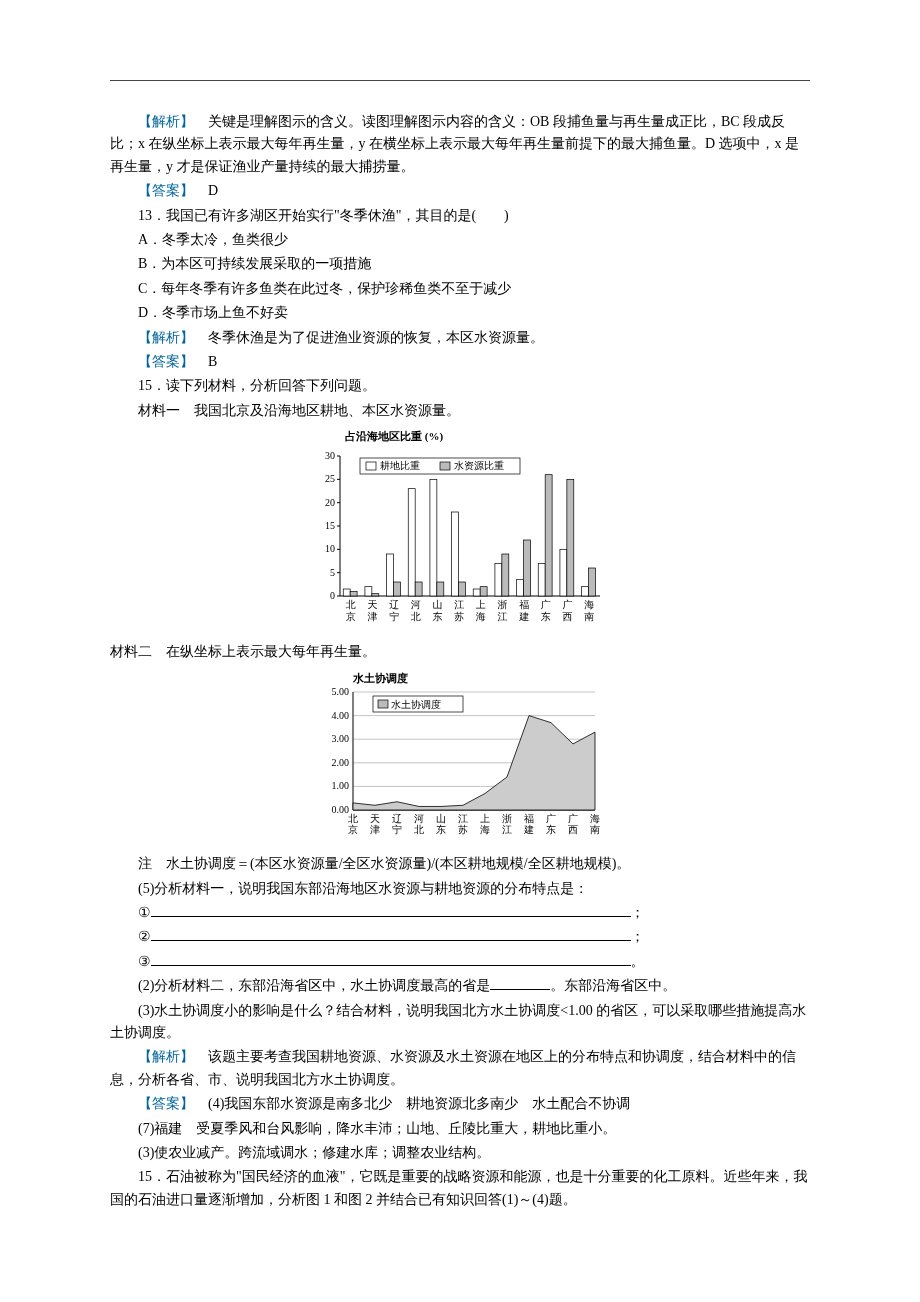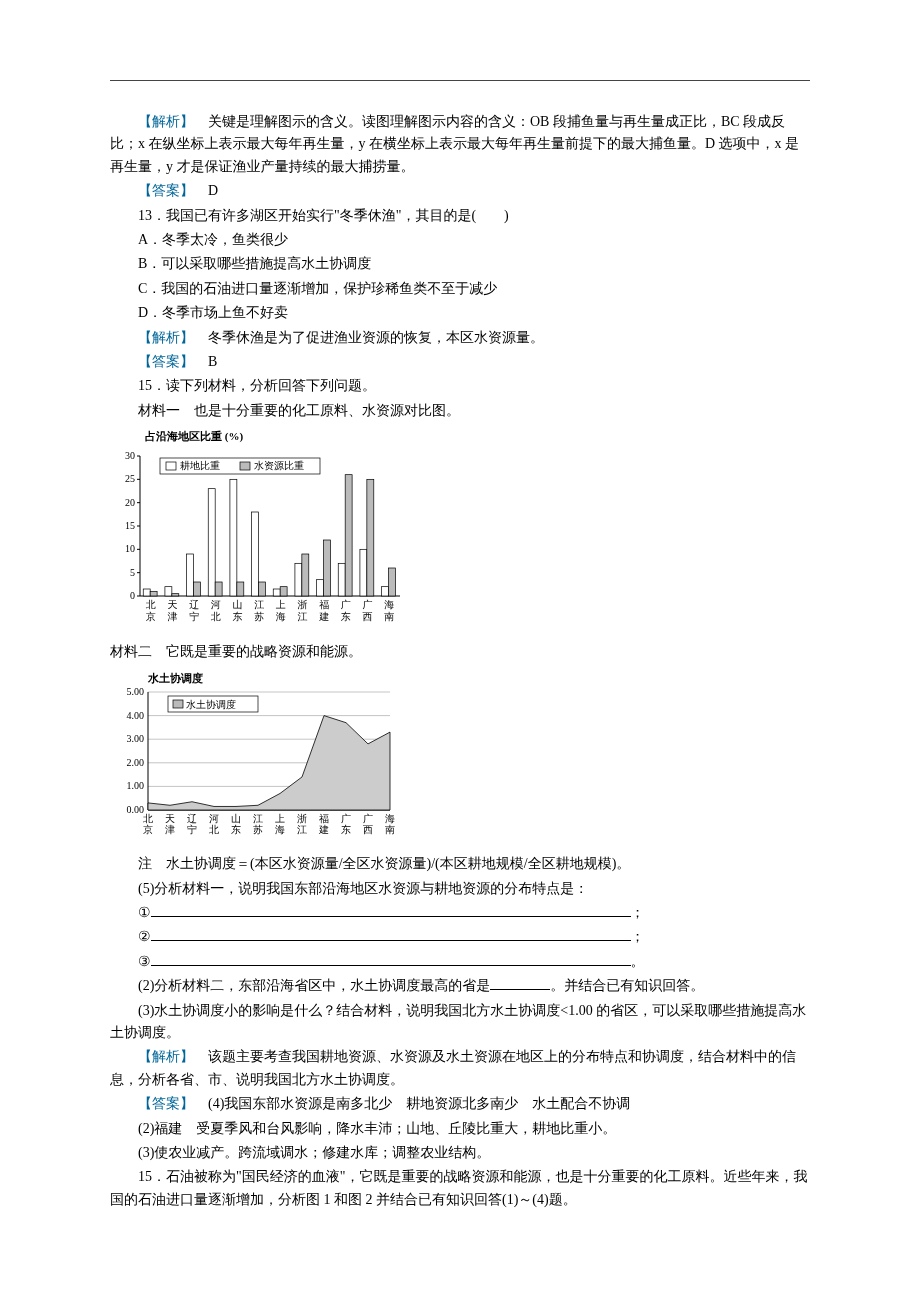--- a/index.html
+++ b/index.html
@@ -13,21 +13,21 @@
     box-sizing: border-box;
     background: #fff;
   }
   .hr-top {
     border-top: 1px solid #444;
     margin: 20px 0 30px 0;
   }
   p { margin: 2px 0; text-indent: 2em; }
   .no-indent { text-indent: 0; }
   .blue { color: #006699; margin-top: 30px; }
-  .chart-wrap { text-align: left; margin: 6px 0; }
+  .chart-wrap { text-align: center; margin: 6px 0; }
   svg { display: inline-block; }
   .blank-line {
     display: inline-block;
     border-bottom: 1px solid #000;
     min-width: 480px;
     height: 1em;
     vertical-align: baseline;
   }
   .blank-short {
     display: inline-block;
@@ -52,28 +52,28 @@
 </head>
 <body>
 
 <div class="hr-top"></div>
 
 <p><span class="blue">【解析】</span><span>　关键是理解图示的含义。读图理解图示内容的含义：OB 段捕鱼量与再生量成正比，BC 段成反比；x 在纵坐标上表示最大每年再生量，y 在横坐标上表示最大每年再生量前提下的最大捕鱼量。D 选项中，x 是再生量，y 才是保证渔业产量持续的最大捕捞量。</span></p>
 <p><span class="blue">【答案】</span><span>　D</span></p>
 
 <p>13．我国已有许多湖区开始实行"冬季休渔"，其目的是(　　)</p>
 <p>A．冬季太冷，鱼类很少</p>
-<p>B．可以采取哪些措施提高水土协调度</p>
-<p>C．我国的石油进口量逐渐增加，保护珍稀鱼类不至于减少</p>
+<p>B．为本区可持续发展采取的一项措施</p>
+<p>C．每年冬季有许多鱼类在此过冬，保护珍稀鱼类不至于减少</p>
 <p>D．冬季市场上鱼不好卖</p>
 <p><span class="blue">【解析】</span><span>　冬季休渔是为了促进渔业资源的恢复，本区水资源量。</span></p>
 <p><span class="blue">【答案】</span><span>　B</span></p>
 
 <p>15．读下列材料，分析回答下列问题。</p>
-<p>材料一　也是十分重要的化工原料、水资源对比图。</p>
+<p>材料一　我国北京及沿海地区耕地、本区水资源量。</p>
 
 <div class="chart-wrap">
 <svg id="chart1" width="300" height="200" viewBox="0 0 300 200">
       <text x="35" y="12" class="axis-label">占沿海地区比重 (%)</text>
       <line x1="30" y1="168" x2="27" y2="168" class="axis"></line>
       <text x="25" y="171" text-anchor="end">0</text>
       <line x1="30" y1="144.66666666666666" x2="27" y2="144.66666666666666" class="axis"></line>
       <text x="25" y="147.66666666666666" text-anchor="end">5</text>
       <line x1="30" y1="121.33333333333334" x2="27" y2="121.33333333333334" class="axis"></line>
       <text x="25" y="124.33333333333334" text-anchor="end">10</text>
@@ -136,21 +136,21 @@
       <rect x="256.85" y="51.33333333333333" width="6.933333333333334" height="116.66666666666667" class="bar-gray"></rect>
       <text x="257.5" y="180" text-anchor="middle">广</text>
       <text x="257.5" y="192" text-anchor="middle">西</text>
       <rect x="271.58333333333337" y="158.66666666666666" width="6.933333333333334" height="9.333333333333334" class="bar-empty"></rect>
       <rect x="278.5166666666667" y="140" width="6.933333333333334" height="28" class="bar-gray"></rect>
       <text x="279.1666666666667" y="180" text-anchor="middle">海</text>
       <text x="279.1666666666667" y="192" text-anchor="middle">南</text>
     </svg>
 </div>
 
-<p class="no-indent">材料二　它既是重要的战略资源和能源。</p>
+<p class="no-indent">材料二　在纵坐标上表示最大每年再生量。</p>
 
 <div class="chart-wrap">
 <svg id="chart2" width="290" height="170" viewBox="0 0 290 170">
       <text x="38" y="12" class="axis-label">水土协调度</text>
       <line x1="38" y1="140" x2="280" y2="140" class="grid"></line>
       <text x="34" y="143" text-anchor="end">0.00</text>
       <line x1="38" y1="116.4" x2="280" y2="116.4" class="grid"></line>
       <text x="34" y="119.4" text-anchor="end">1.00</text>
       <line x1="38" y1="92.8" x2="280" y2="92.8" class="grid"></line>
       <text x="34" y="95.8" text-anchor="end">2.00</text>
@@ -191,20 +191,20 @@
       <text x="280" y="152" text-anchor="middle">海</text>
       <text x="280" y="163" text-anchor="middle">南</text>
     </svg>
 </div>
 
 <p>注　水土协调度＝(本区水资源量/全区水资源量)/(本区耕地规模/全区耕地规模)。</p>
 <p>(5)分析材料一，说明我国东部沿海地区水资源与耕地资源的分布特点是：</p>
 <p><span>①</span><span class="blank-line"></span>；</p>
 <p><span>②</span><span class="blank-line"></span>；</p>
 <p><span>③</span><span class="blank-line"></span>。</p>
-<p><span>(2)分析材料二，东部沿海省区中，水土协调度最高的省是</span><span class="blank-short"></span><span>。并结合已有知识回答。</span></p>
+<p><span>(2)分析材料二，东部沿海省区中，水土协调度最高的省是</span><span class="blank-short"></span><span>。东部沿海省区中。</span></p>
 <p>(3)水土协调度小的影响是什么？结合材料，说明我国北方水土协调度&lt;1.00 的省区，可以采取哪些措施提高水土协调度。</p>
 <p><span class="blue">【解析】</span><span>　该题主要考查我国耕地资源、水资源及水土资源在地区上的分布特点和协调度，结合材料中的信息，分析各省、市、说明我国北方水土协调度。</span></p>
 <p><span class="blue">【答案】</span><span>　(4)我国东部水资源是南多北少　耕地资源北多南少　水土配合不协调</span></p>
-<p>(2)福建　受夏季风和台风影响，降水丰沛；山地、丘陵比重大，耕地比重小。</p>
+<p>(7)福建　受夏季风和台风影响，降水丰沛；山地、丘陵比重大，耕地比重小。</p>
 <p>(3)使农业减产。跨流域调水；修建水库；调整农业结构。</p>
 
 <p>15．石油被称为"国民经济的血液"，它既是重要的战略资源和能源，也是十分重要的化工原料。近些年来，我国的石油进口量逐渐增加，分析图 1 和图 2 并结合已有知识回答(1)～(4)题。</p>
 
 </body></html>

